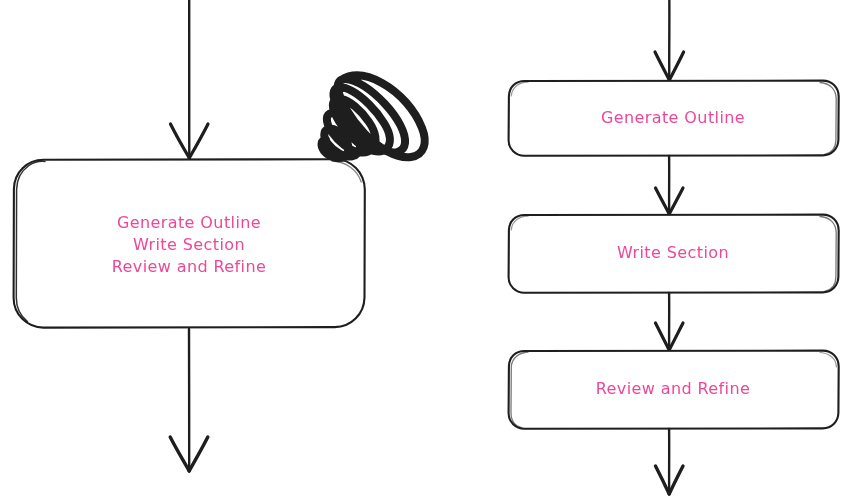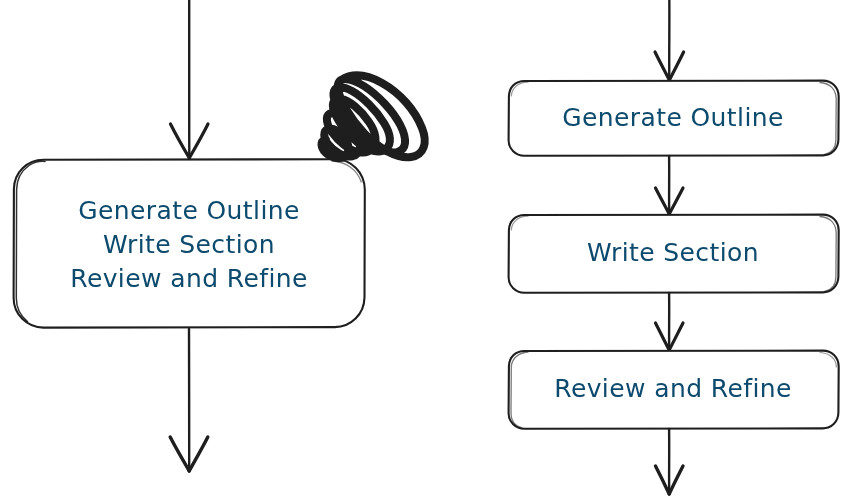--- a/index.html
+++ b/index.html
@@ -27,23 +27,23 @@
     width: 852px;
     height: 503px;
     overflow: visible;
   }
   .node-label {
     position: absolute;
     display: flex;
     align-items: center;
     justify-content: center;
     text-align: center;
-    color: #0c4a6e;
+    color: #ec4899;
     font-family: "DejaVu Sans", "Liberation Sans", sans-serif;
-    font-size: 25px;
+    font-size: 16px;
     line-height: 1.36;
     letter-spacing: 0.4px;
     white-space: pre;
     pointer-events: none;
     user-select: none;
   }
   .node-label.multiline {
     display: block;
     white-space: normal;
   }

